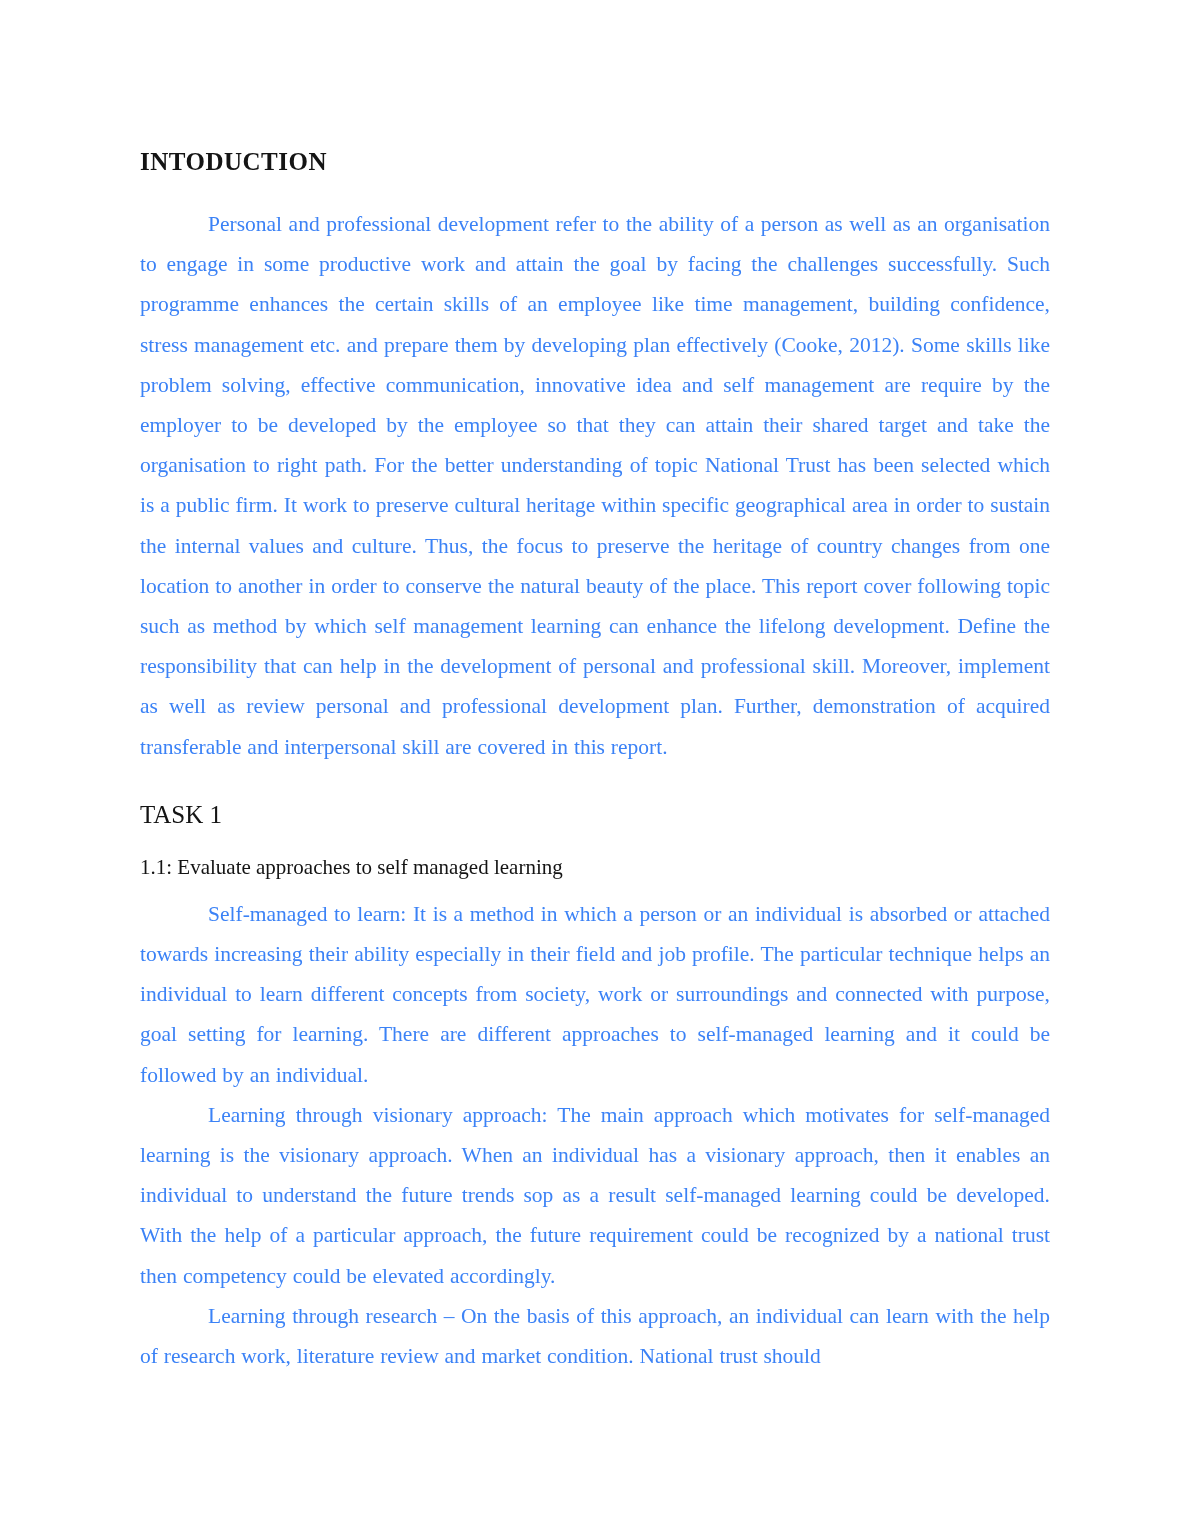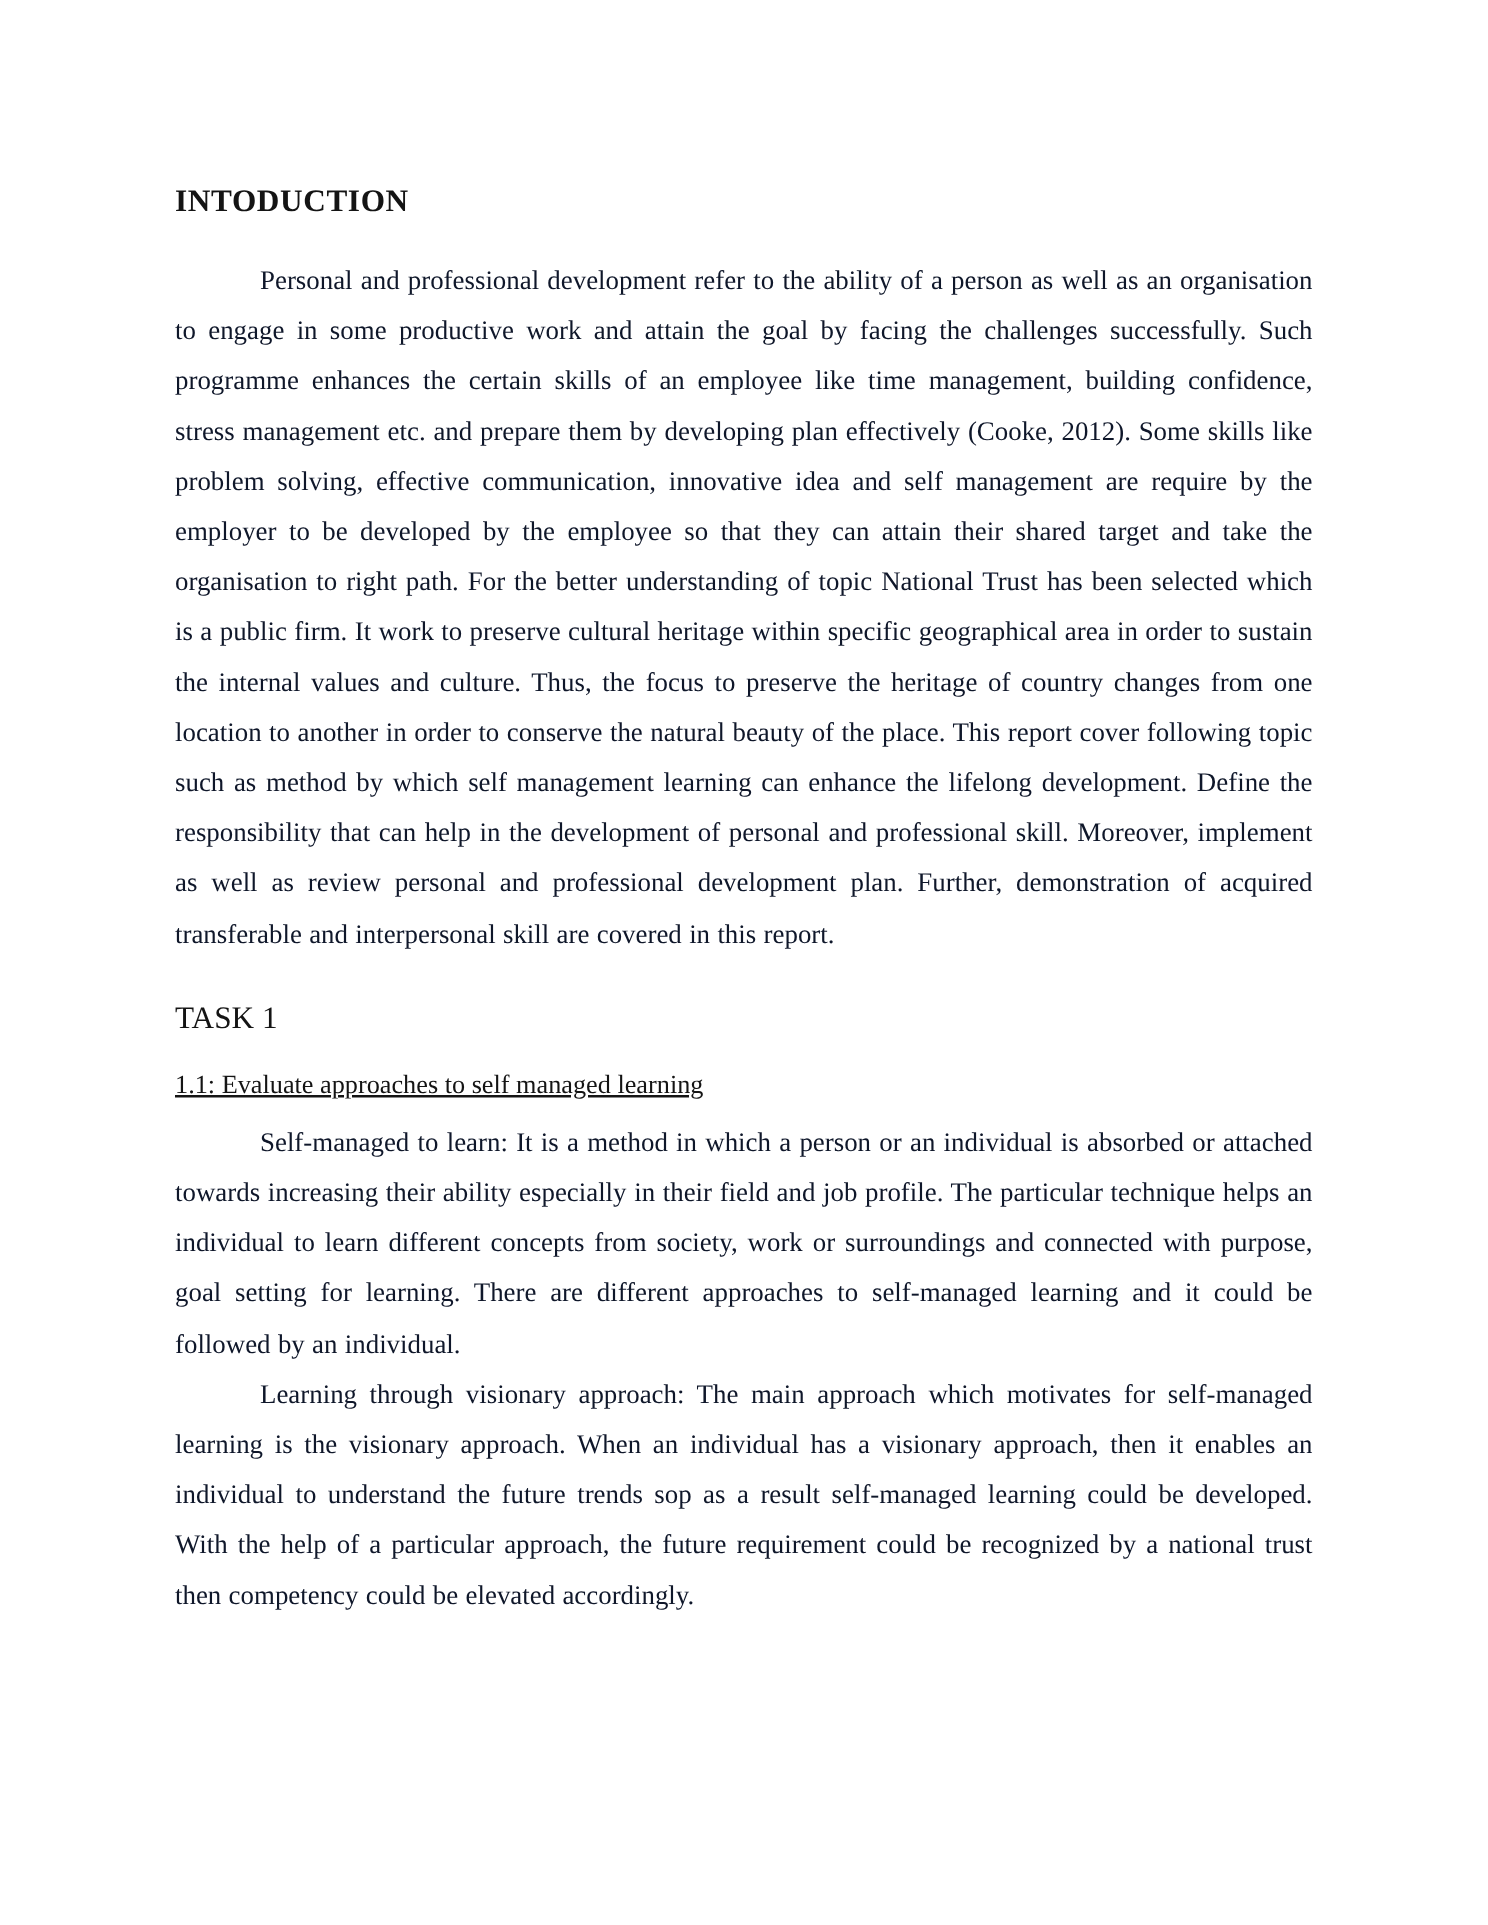--- a/index.html
+++ b/index.html
@@ -28,32 +28,31 @@
   }
   h2.doc-heading {
     font-family: "Liberation Serif", "DejaVu Serif", serif;
     font-size: 25px;
     font-weight: normal;
     margin: 34px 0 26px 0;
     color: #141414;
   }
   .subheading {
     font-size: 21px;
-    text-decoration: underline;
     margin: 0 0 14px 0;
     color: #141414;
     font-weight: normal;
   }
   p.body-para {
     font-size: 21.5px;
     line-height: 40.2px;
     text-align: justify;
     text-indent: 68px;
     margin: 0 0 0 0;
-    color: #0f172a;
+    color: #3b82f6;
     word-spacing: 0.5px;
   }
   p.body-para + p.body-para {
     margin-top: 0;
   }
   p.body-para .lead {
     font-weight: normal;
   }
 </style>
 </head>
@@ -66,14 +65,15 @@
   <p class="body-para"><span>Personal and professional development refer to the ability of a person as well as an organisation to engage in some productive work and attain the goal by facing the challenges successfully. Such programme enhances the certain skills of an employee like time management, building confidence, stress management etc. and prepare them by developing plan effectively (Cooke, 2012).  Some skills like problem solving, effective communication, innovative idea and self management are require by the employer to be developed by the employee so that they can attain their shared target and take the organisation to right path. For the better understanding of topic National Trust has been selected which is a public firm. It work to preserve cultural heritage within specific geographical area in order to sustain the internal values and culture. Thus, the focus to preserve the heritage of country changes from one location to another in order to conserve the natural beauty of the place. This report cover following topic such as method by which self management learning can enhance the lifelong development. Define the responsibility that can help in the development of personal and professional skill. Moreover, implement as well as review personal and professional development plan. Further, demonstration of acquired transferable and interpersonal skill are covered in this report.</span></p>
 
   <h2 class="doc-heading">TASK 1</h2>
 
   <div class="subheading">1.1: Evaluate approaches to self managed learning</div>
 
   <p class="body-para"><span class="lead">Self-managed to learn:</span><span> It is a method in which a person or an individual is absorbed or attached towards increasing their ability especially in their field and job profile. The particular technique helps an individual to learn different concepts from society, work or surroundings and connected with purpose, goal setting for learning. There are different approaches to self-managed learning and it could be followed by an individual.</span></p>
 
   <p class="body-para"><span class="lead">Learning through visionary approach:</span><span> The main approach which motivates for self-managed learning is the visionary approach. When an individual has a visionary approach, then it enables an individual to understand the future trends sop as a result self-managed learning could be developed. With the help of a particular approach, the future requirement could be recognized by a national trust then competency could be elevated accordingly.</span></p>
 
+  <p class="body-para"><span class="lead">Learning through research</span><span> – On the basis of this approach, an individual can learn with the help of research work, literature review and market condition. National trust should</span></p>
 
 </div>
 
 </body></html>

